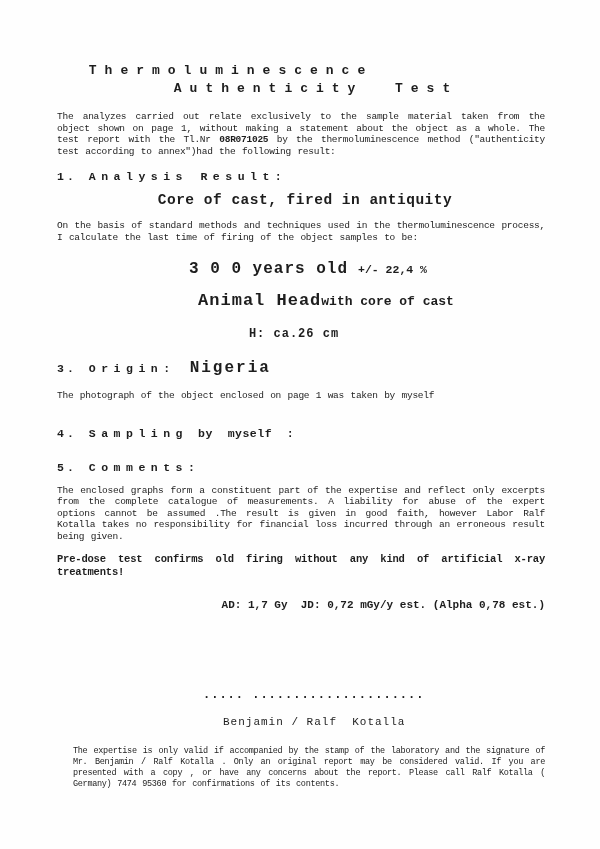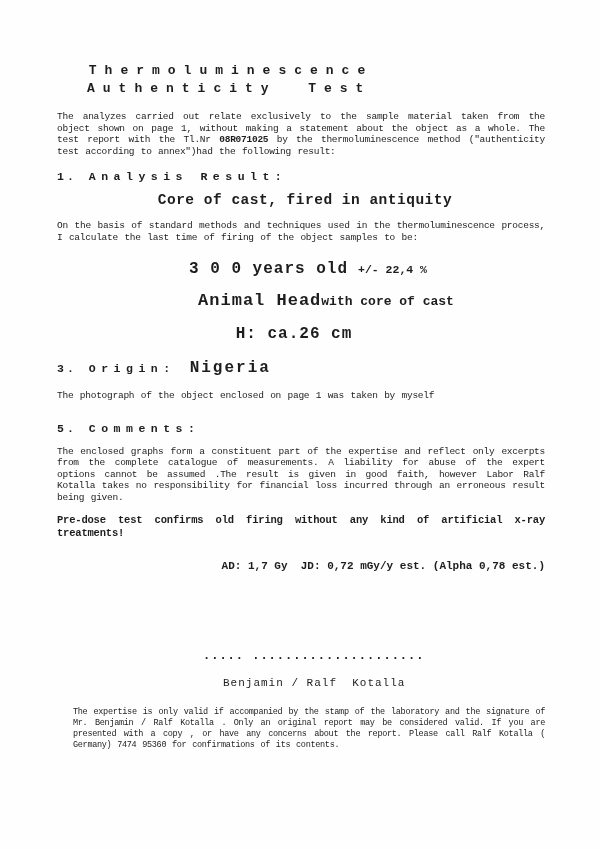--- a/index.html
+++ b/index.html
@@ -13,21 +13,21 @@
     overflow:hidden;
     position:relative;
   }
   .title-line1 {
     font-weight:bold; font-size:13px; line-height:18px;
     letter-spacing:8px; text-align:center;
     padding-right:140px; white-space:pre;
   }
   .title-line2 {
     font-weight:bold; font-size:13px; line-height:18px;
-    letter-spacing:8px; 
+    letter-spacing:8px; text-align:center;
     padding-left:30px; white-space:pre;
   }
   .body {
     font-size:9.5px; line-height:11.6px; letter-spacing:-0.25px;
     margin:0; word-spacing:1px;
   }
   .justify { text-align:justify; }
   .intro { margin-top:13px; }
   .heading {
     font-weight:bold; font-size:11.5px; line-height:14px;
@@ -42,21 +42,21 @@
     text-align:center; margin-top:7px; letter-spacing:0.5px; padding-left:8px;
   }
   .basis { margin-top:10px; }
   .age-line { text-align:center; margin-top:15px; line-height:20px; padding-left:14px; white-space:pre; }
   .age-big { font-size:16px; font-weight:bold; letter-spacing:1px; }
   .age-tol { font-size:11.5px; font-weight:bold; margin-left:10px; }
   .object-line { text-align:center; margin-top:10px; line-height:22px; padding-left:50px; white-space:pre; }
   .obj-big { font-size:17px; font-weight:bold; letter-spacing:1px; }
   .obj-small { font-size:13px; font-weight:bold; }
   .height-line {
-    font-weight:bold; font-size:16px; line-height:14px;
+    font-weight:bold; font-size:12px; line-height:14px;
     text-align:center; margin-top:14px; padding-right:14px; letter-spacing:1px;
   }
   .h-origin { margin-top:17px; line-height:20px; }
   .origin-value { font-size:16px; font-weight:bold; letter-spacing:2px; margin-left:14px; }
   .photo-note { margin-top:11px; line-height:12px; }
   .h-sampling { margin-top:24px; line-height:15px; }
   .sampling-detail {
     font-weight:bold; font-size:13px; line-height:15px;
     margin-top:11px; padding-left:78px; letter-spacing:0.5px; white-space:pre;
   }
@@ -102,20 +102,21 @@
   <div class="age-line"><span class="age-big">3 0 0 years old</span><span class="age-tol">+/- 22,4 %</span></div>
 
   <div class="object-line"><span class="obj-big">Animal Head</span><span class="obj-small">with core of cast</span></div>
 
   <div class="height-line">H: ca.26 cm</div>
 
   <div class="heading h-origin"><span class="hnum">3.</span><span class="hlabel">Origin:</span><span class="origin-value">Nigeria</span></div>
 
   <p class="body photo-note">The photograph of the object enclosed on page 1 was taken by myself</p>
 
+  <div class="heading h-sampling"><span class="hnum">4.</span><span class="hlabel">Sampling</span><span class="hrest">by  myself  :</span></div>
 
 
   <div class="heading h-comments"><span class="hnum">5.</span><span class="hlabel">Comments:</span></div>
 
   <p class="body justify comments-p">The enclosed graphs form a constituent part of the expertise and  reflect only excerpts from the complete catalogue of measurements. A liability for abuse of the expert options cannot be assumed .The result is given in good faith, however Labor Ralf Kotalla takes no responsibility for financial loss incurred through an erroneous result being given.</p>
 
   <p class="predose justify">Pre-dose test confirms old firing without any kind of artificial x-ray treatments!</p>
 
   <div class="dose-line">AD: 1,7 Gy  JD: 0,72 mGy/y est. (Alpha 0,78 est.)</div>
 

